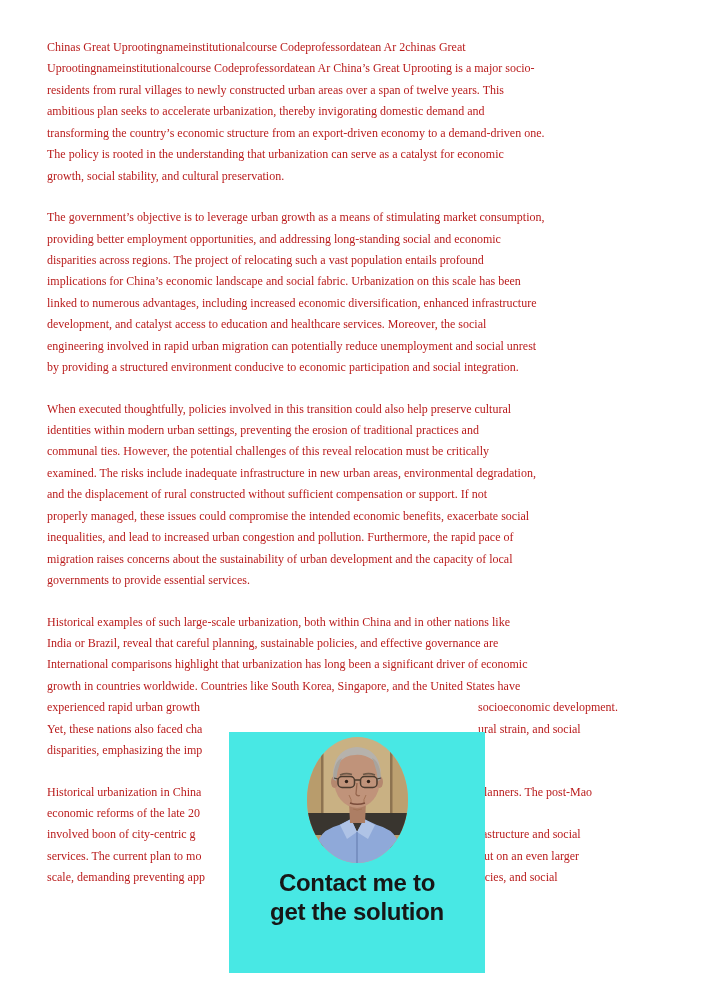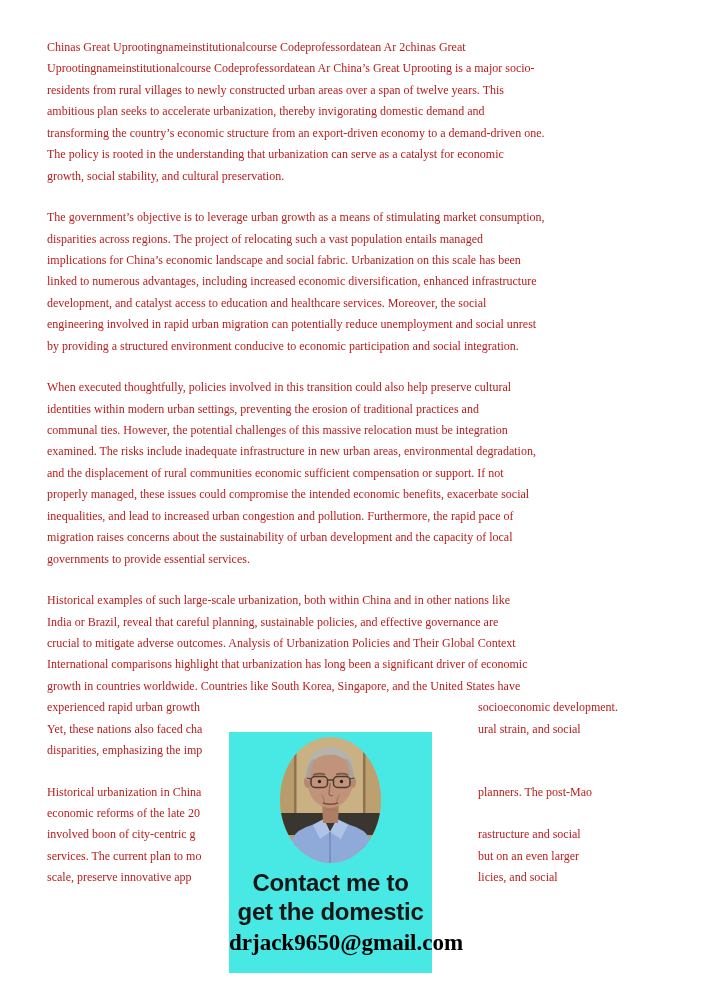--- a/index.html
+++ b/index.html
@@ -29,21 +29,21 @@
     white-space: nowrap;
   }
   .frag-right {
     position: absolute;
     left: 431px; top: 0; font-family: Liberation Serif, serif;
   }
   
   .promo {
     position: absolute;
     left: 229px; top: 732px;
-    width: 203px; height: 241px;
+    width: 256px; height: 241px;
     z-index: 5;
     text-align: center;
   }
   .portrait {
     margin: 5px auto 0 auto;
     width: 101px; height: 126px;
     display: block;
   }
   .promo-heading {
     margin-top: 5px;
@@ -71,54 +71,54 @@
         <div class="line">Chinas Great Uprootingnameinstitutionalcourse Codeprofessordatean Ar 2chinas Great</div>
         <div class="line">Uprootingnameinstitutionalcourse Codeprofessordatean Ar China’s Great Uprooting is a major socio-</div>
         <div class="line">residents from rural villages to newly constructed urban areas over a span of twelve years. This</div>
         <div class="line">ambitious plan seeks to accelerate urbanization, thereby invigorating domestic demand and</div>
         <div class="line">transforming the country’s economic structure from an export-driven economy to a demand-driven one.</div>
         <div class="line">The policy is rooted in the understanding that urbanization can serve as a catalyst for economic</div>
         <div class="line">growth, social stability, and cultural preservation.</div>
       </div>
       <div class="para">
         <div class="line">The government’s objective is to leverage urban growth as a means of stimulating market consumption,</div>
-        <div class="line">disparities across regions. The project of relocating such a vast population entails managed</div>
+        <div class="line">providing better employment opportunities, and addressing long-standing social and economic</div>
+        <div class="line">disparities across regions. The project of relocating such a vast population entails profound</div>
         <div class="line">implications for China’s economic landscape and social fabric. Urbanization on this scale has been</div>
         <div class="line">linked to numerous advantages, including increased economic diversification, enhanced infrastructure</div>
         <div class="line">development, and catalyst access to education and healthcare services. Moreover, the social</div>
         <div class="line">engineering involved in rapid urban migration can potentially reduce unemployment and social unrest</div>
         <div class="line">by providing a structured environment conducive to economic participation and social integration.</div>
       </div>
       <div class="para">
         <div class="line">When executed thoughtfully, policies involved in this transition could also help preserve cultural</div>
         <div class="line">identities within modern urban settings, preventing the erosion of traditional practices and</div>
-        <div class="line">communal ties. However, the potential challenges of this massive relocation must be integration</div>
+        <div class="line">communal ties. However, the potential challenges of this reveal relocation must be critically</div>
         <div class="line">examined. The risks include inadequate infrastructure in new urban areas, environmental degradation,</div>
-        <div class="line">and the displacement of rural communities economic sufficient compensation or support. If not</div>
+        <div class="line">and the displacement of rural constructed without sufficient compensation or support. If not</div>
         <div class="line">properly managed, these issues could compromise the intended economic benefits, exacerbate social</div>
         <div class="line">inequalities, and lead to increased urban congestion and pollution. Furthermore, the rapid pace of</div>
         <div class="line">migration raises concerns about the sustainability of urban development and the capacity of local</div>
         <div class="line">governments to provide essential services.</div>
       </div>
       <div class="para">
         <div class="line">Historical examples of such large-scale urbanization, both within China and in other nations like</div>
         <div class="line">India or Brazil, reveal that careful planning, sustainable policies, and effective governance are</div>
-        <div class="line">crucial to mitigate adverse outcomes. Analysis of Urbanization Policies and Their Global Context</div>
         <div class="line">International comparisons highlight that urbanization has long been a significant driver of economic</div>
         <div class="line">growth in countries worldwide. Countries like South Korea, Singapore, and the United States have</div>
         <div class="line"><span>experienced rapid urban growth</span><span class="frag-right">socioeconomic development.</span></div>
         <div class="line"><span>Yet, these nations also faced cha</span><span class="frag-right">ural strain, and social</span></div>
         <div class="line"><span>disparities, emphasizing the imp</span></div>
       </div>
       <div class="para">
         <div class="line"><span>Historical urbanization in China</span><span class="frag-right">planners. The post-Mao</span></div>
         <div class="line"><span>economic reforms of the late 20</span></div>
         <div class="line"><span>involved boon of city-centric g</span><span class="frag-right">rastructure and social</span></div>
         <div class="line"><span>services. The current plan to mo</span><span class="frag-right">but on an even larger</span></div>
-        <div class="line"><span>scale, preserve innovative app</span><span class="frag-right">licies, and social</span></div>
+        <div class="line"><span>scale, demanding preventing app</span><span class="frag-right">licies, and social</span></div>
       </div>
     </div>
 
   <div class="promo" style="background: rgb(72, 232, 228);">
     <svg class="portrait" viewBox="0 0 101 126" xmlns="http://www.w3.org/2000/svg" aria-hidden="true">
       <defs>
         <clipPath id="ovalClip">
             <ellipse cx="50.5" cy="63" rx="50.5" ry="63"></ellipse>
           </clipPath>
       </defs>
@@ -160,18 +160,17 @@
         <path d="M50,46 L49,57 Q50,59.5 53,58.5" stroke="#96664E" stroke-width="1.3" fill="none"></path>
 
         <path d="M42,58 Q45,63 44,66" stroke="#A37356" stroke-width="1" fill="none"></path>
         <path d="M59,58 Q56,63 57,66" stroke="#A37356" stroke-width="1" fill="none"></path>
         <path d="M43,66 Q50,68.5 58,66" stroke="#7A4C3A" stroke-width="1.6" fill="none"></path>
         <path d="M46,72 Q50,74 55,72" stroke="#A37356" stroke-width="1" fill="none"></path>
       </g>
     </svg>
     <div class="promo-heading" style="color: rgb(23, 23, 23);">
       <div>Contact me to</div>
-      <div>get the domestic</div>
+      <div>get the solution</div>
     </div>
-    <div class="promo-email" style="color: rgb(0, 0, 0);">drjack9650@gmail.com</div>
   </div>
 
 </div>
 
 </body></html>

